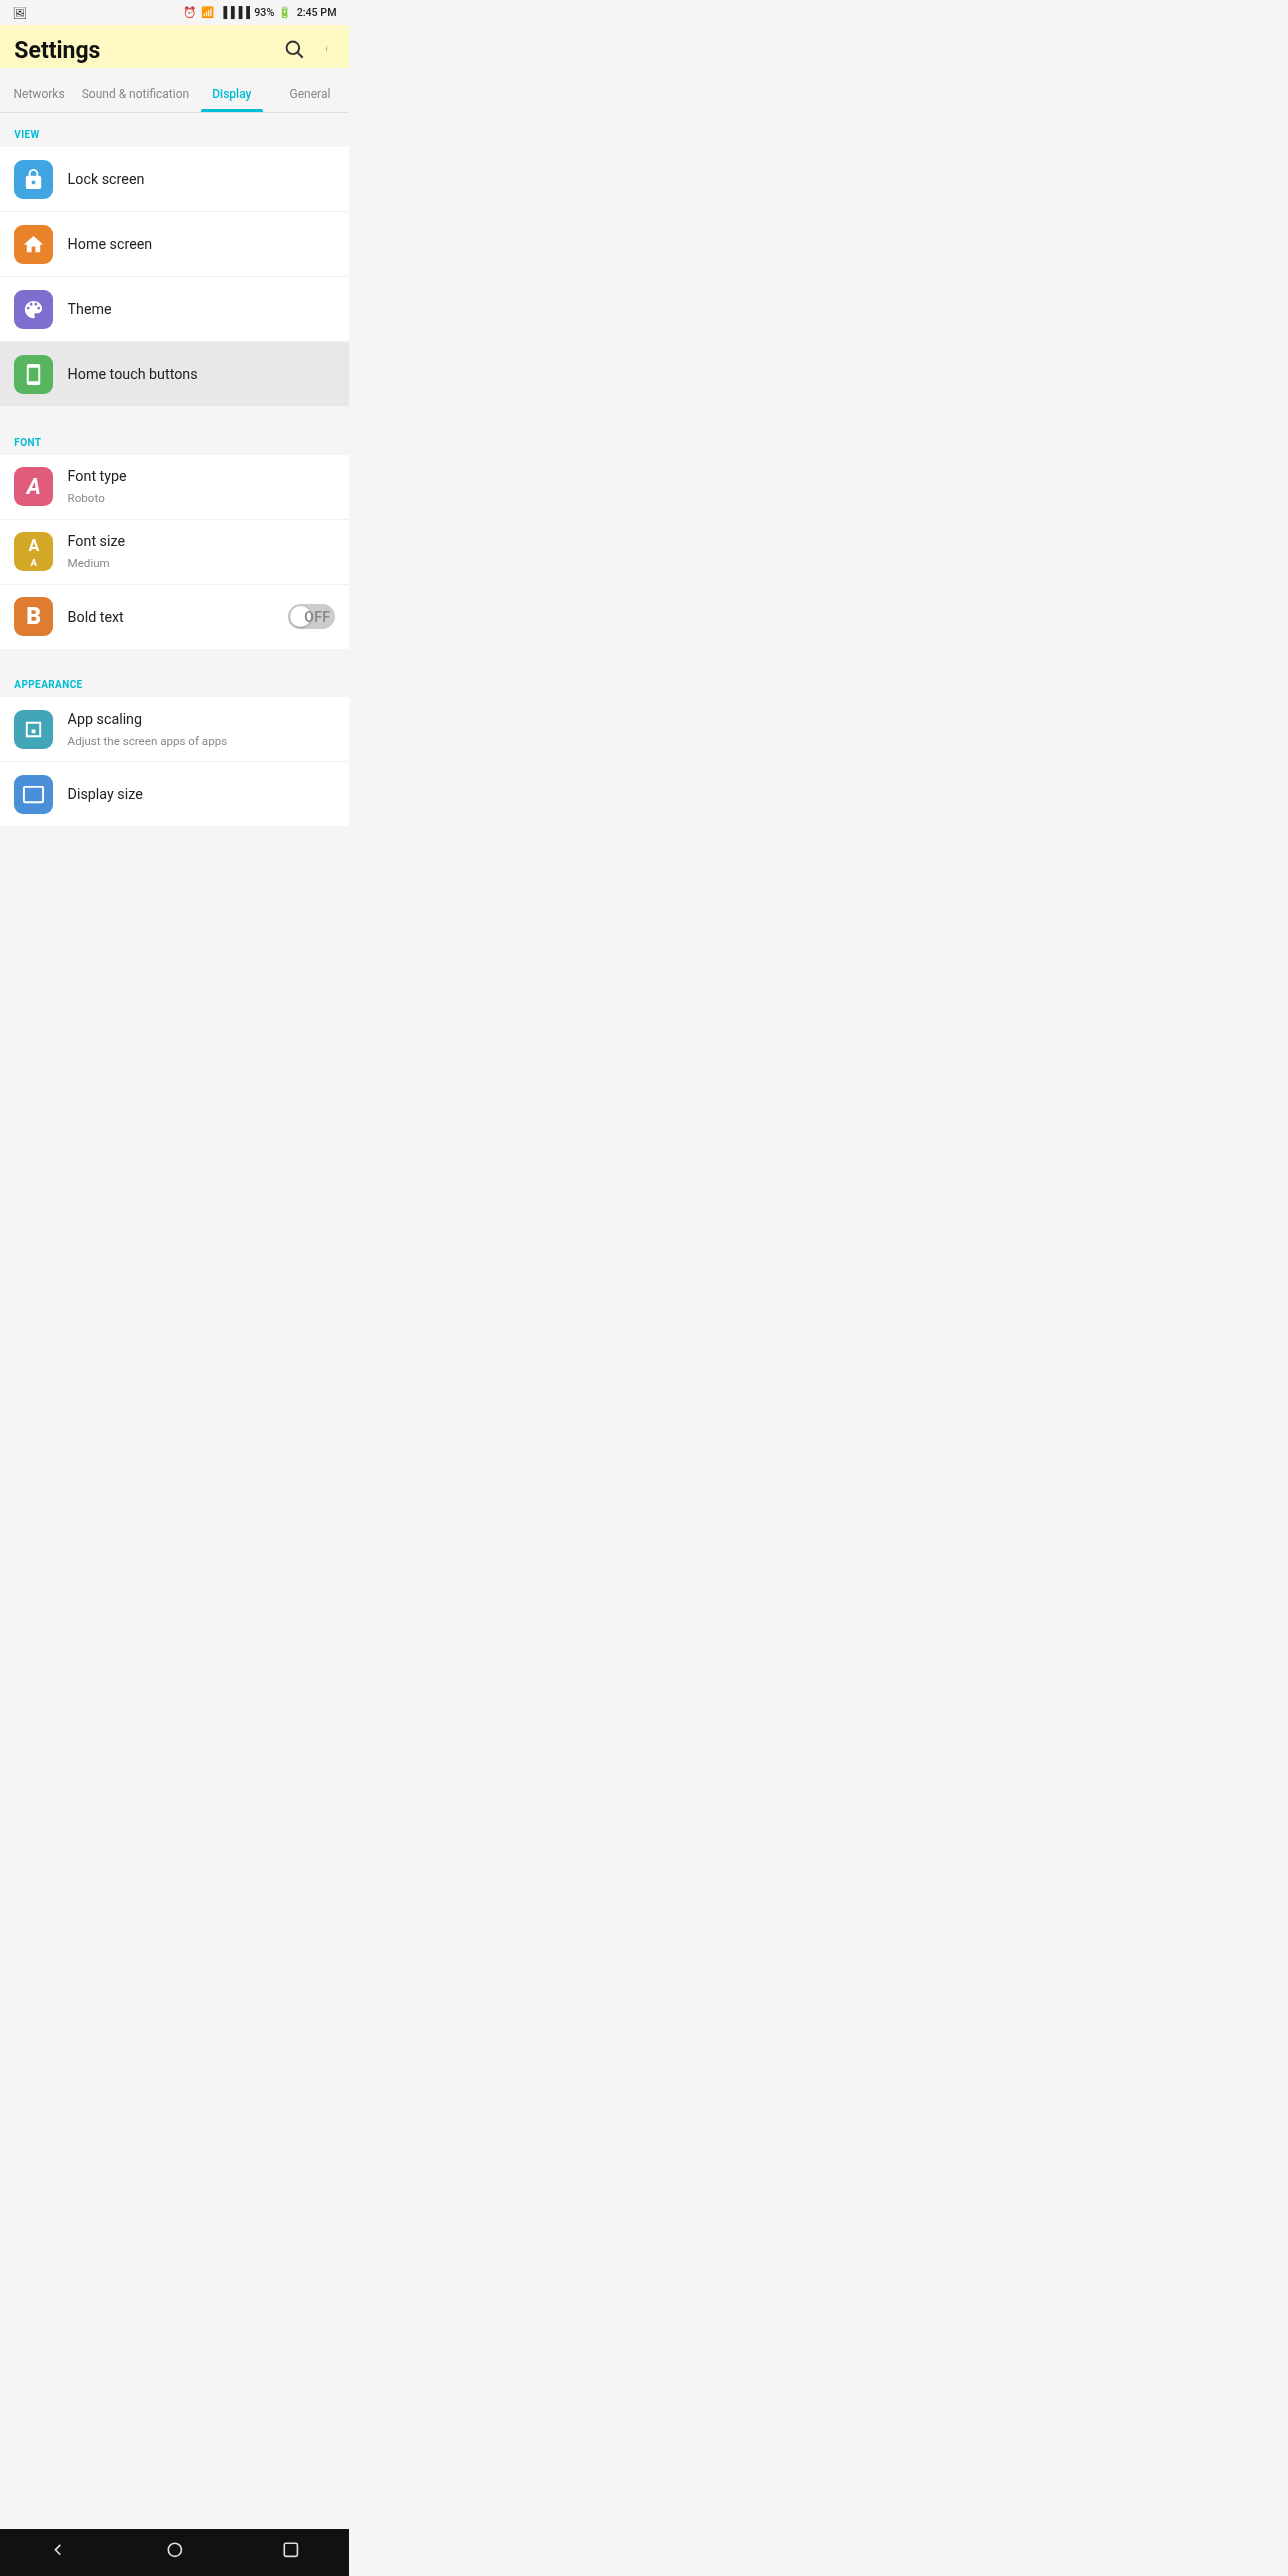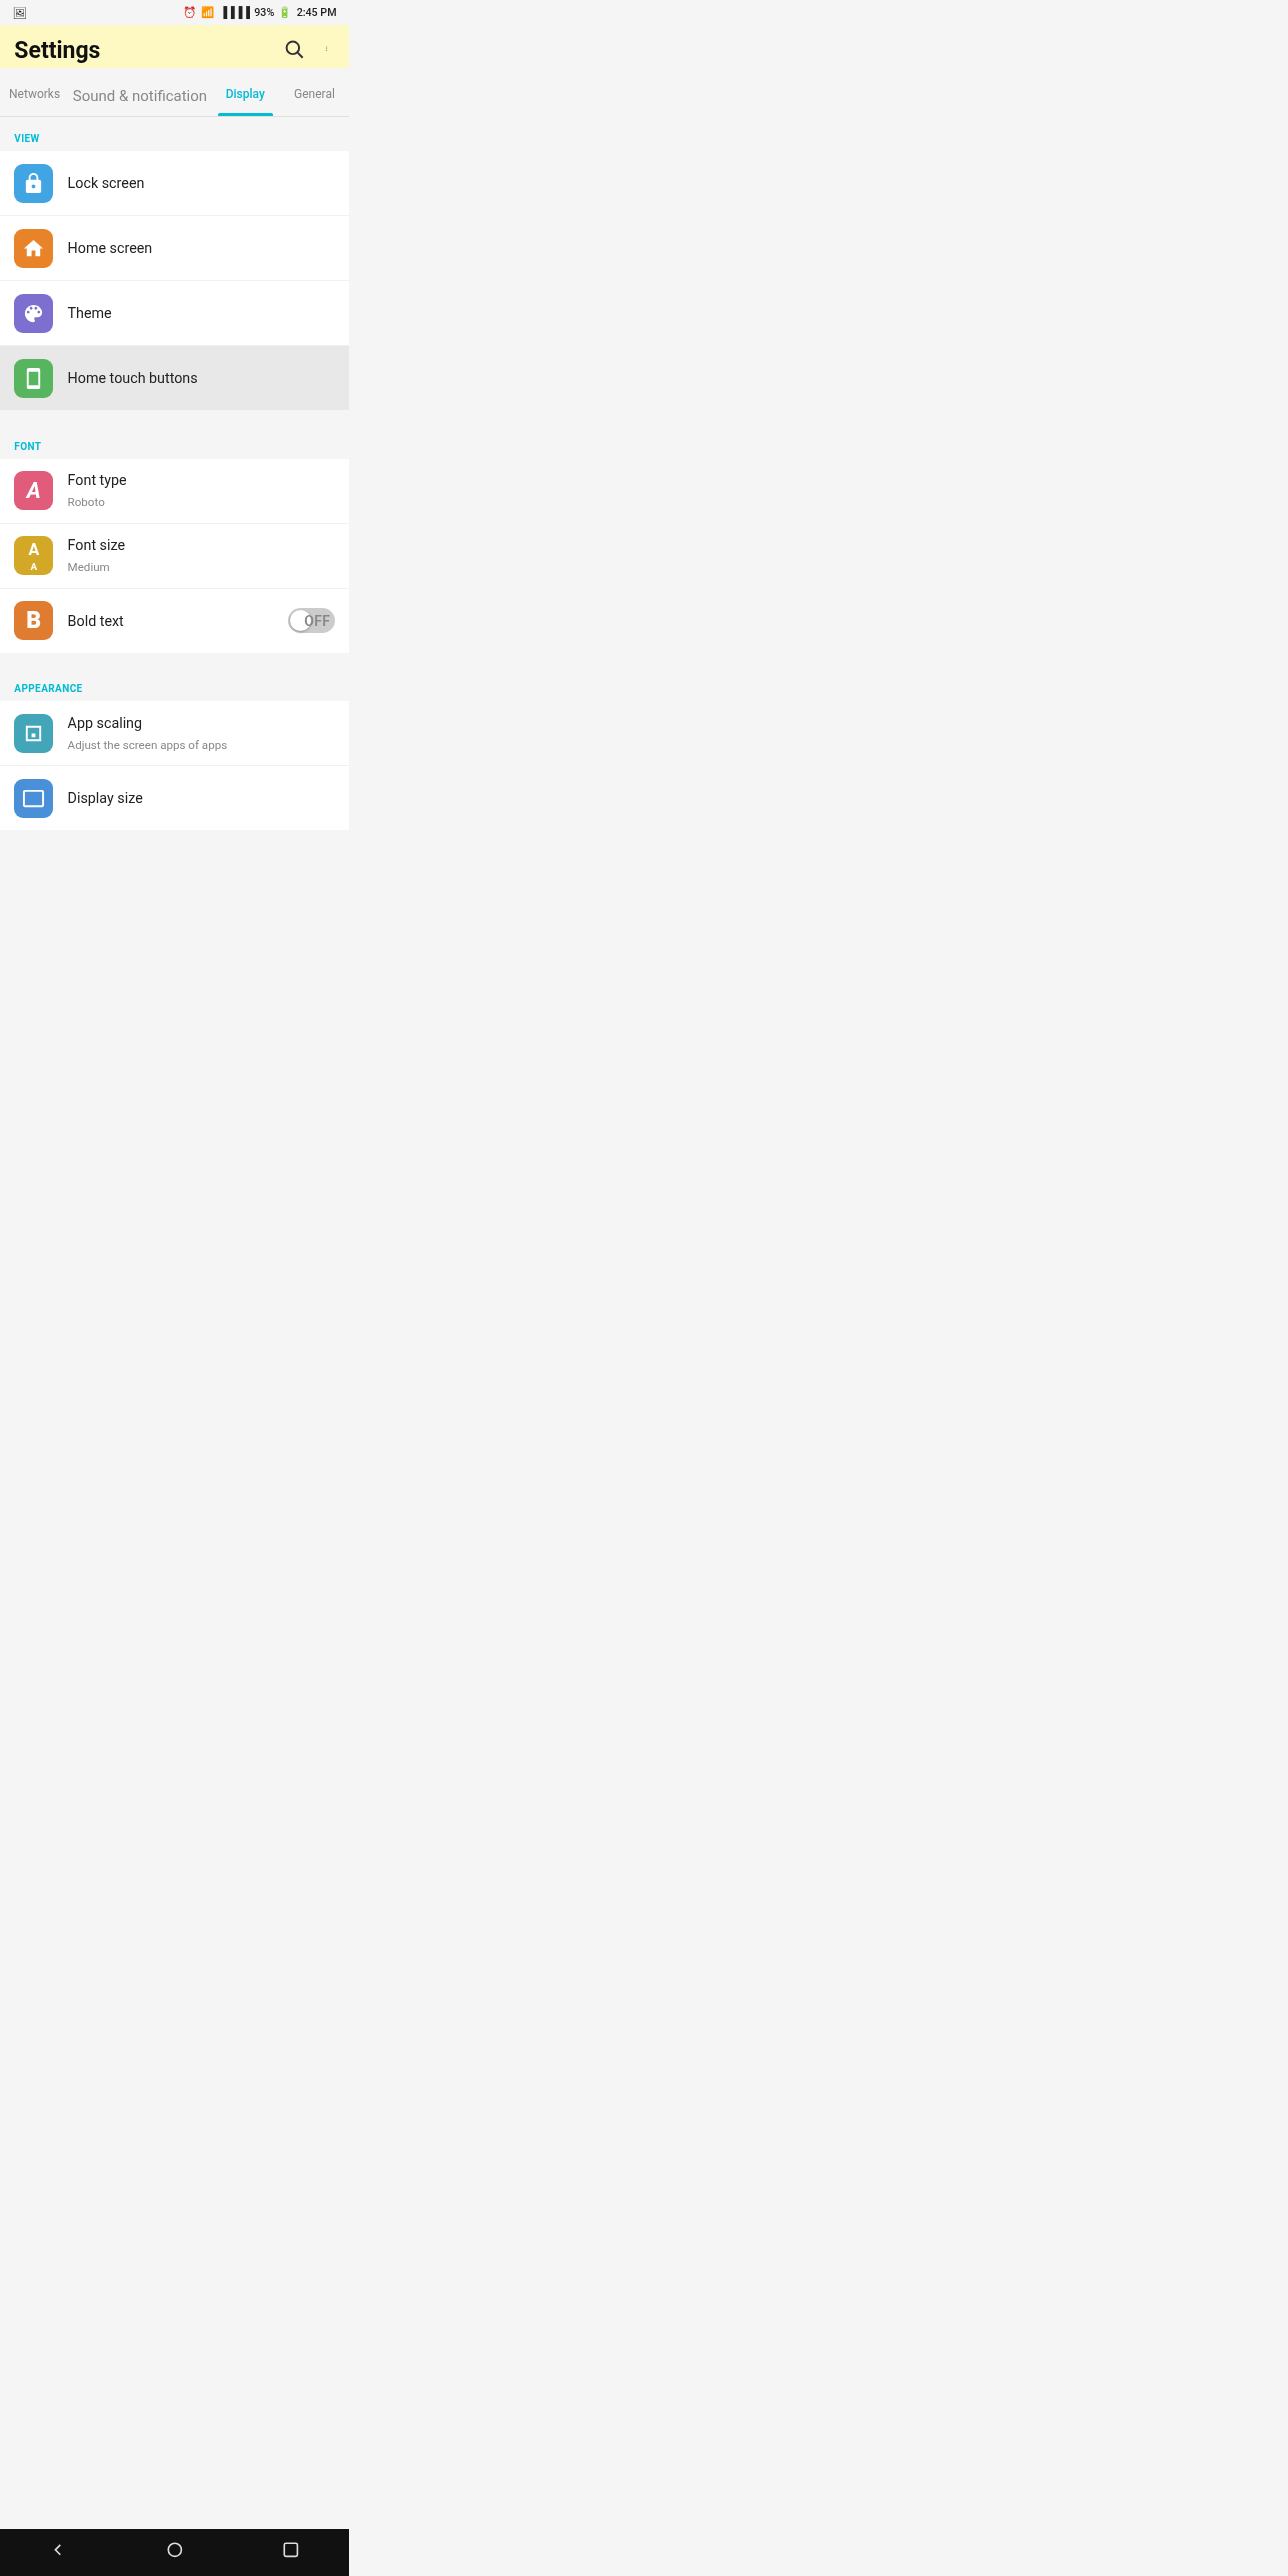--- a/index.html
+++ b/index.html
@@ -287,21 +287,21 @@
         <circle cx="3" cy="20" r="2.2"></circle>
       </svg>
     </button>
   </div>
 </div>
 
 <div class="tabs">
   <div class="tab">
     <span>Networks</span>
   </div>
-  <div class="tab" style="font-size:15px;">
+  <div class="tab" style="font-size:12px;">
     <span>Sound &amp; notification</span>
   </div>
   <div class="tab active">
     <span>Display</span>
   </div>
   <div class="tab">
     <span>General</span>
   </div>
 </div>
 

